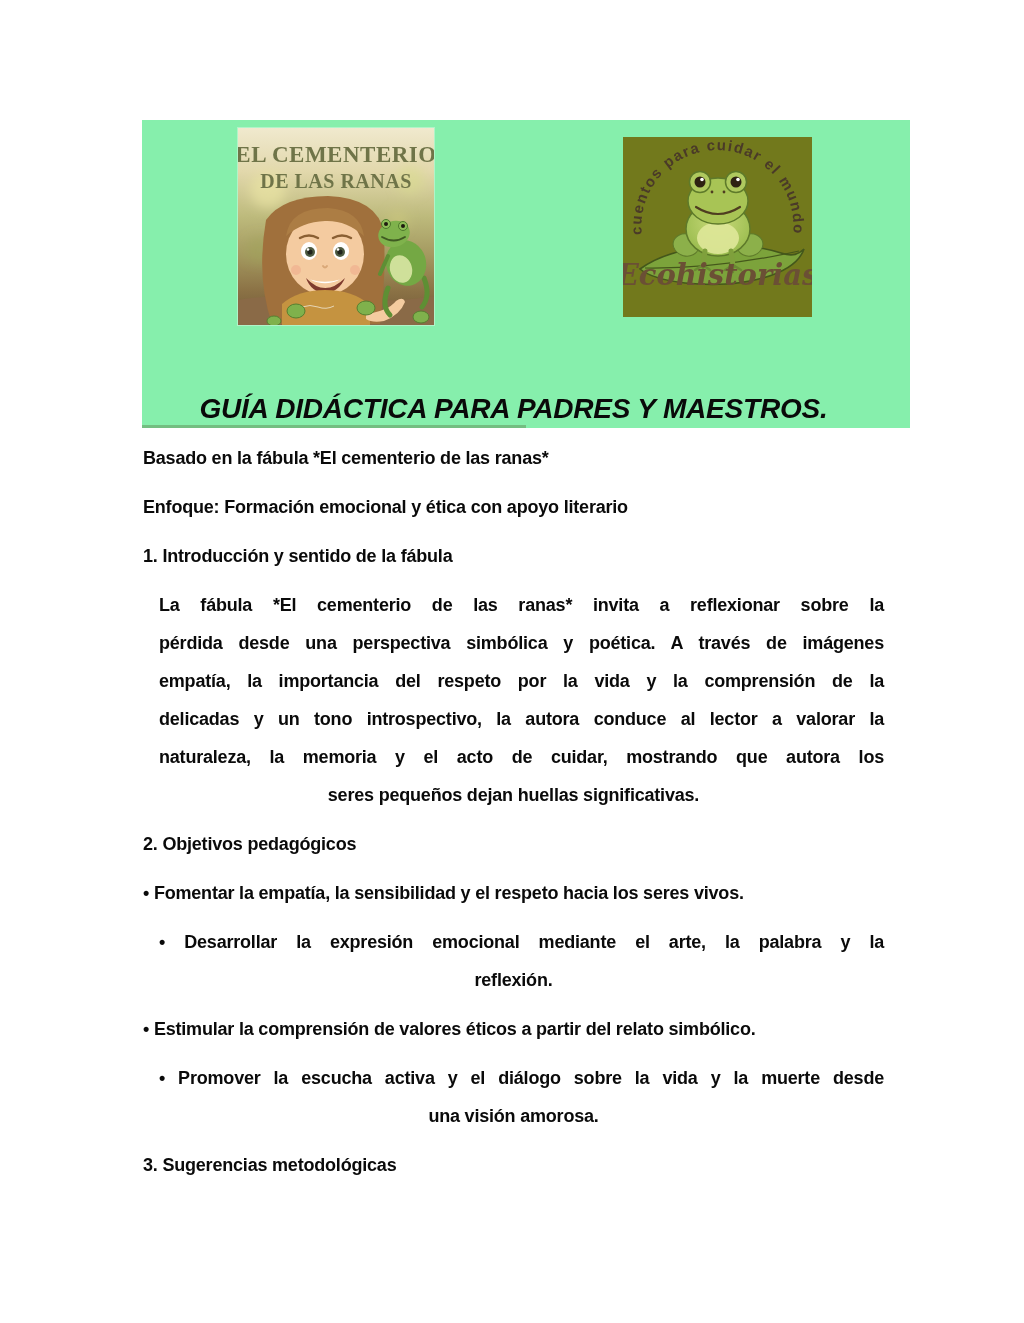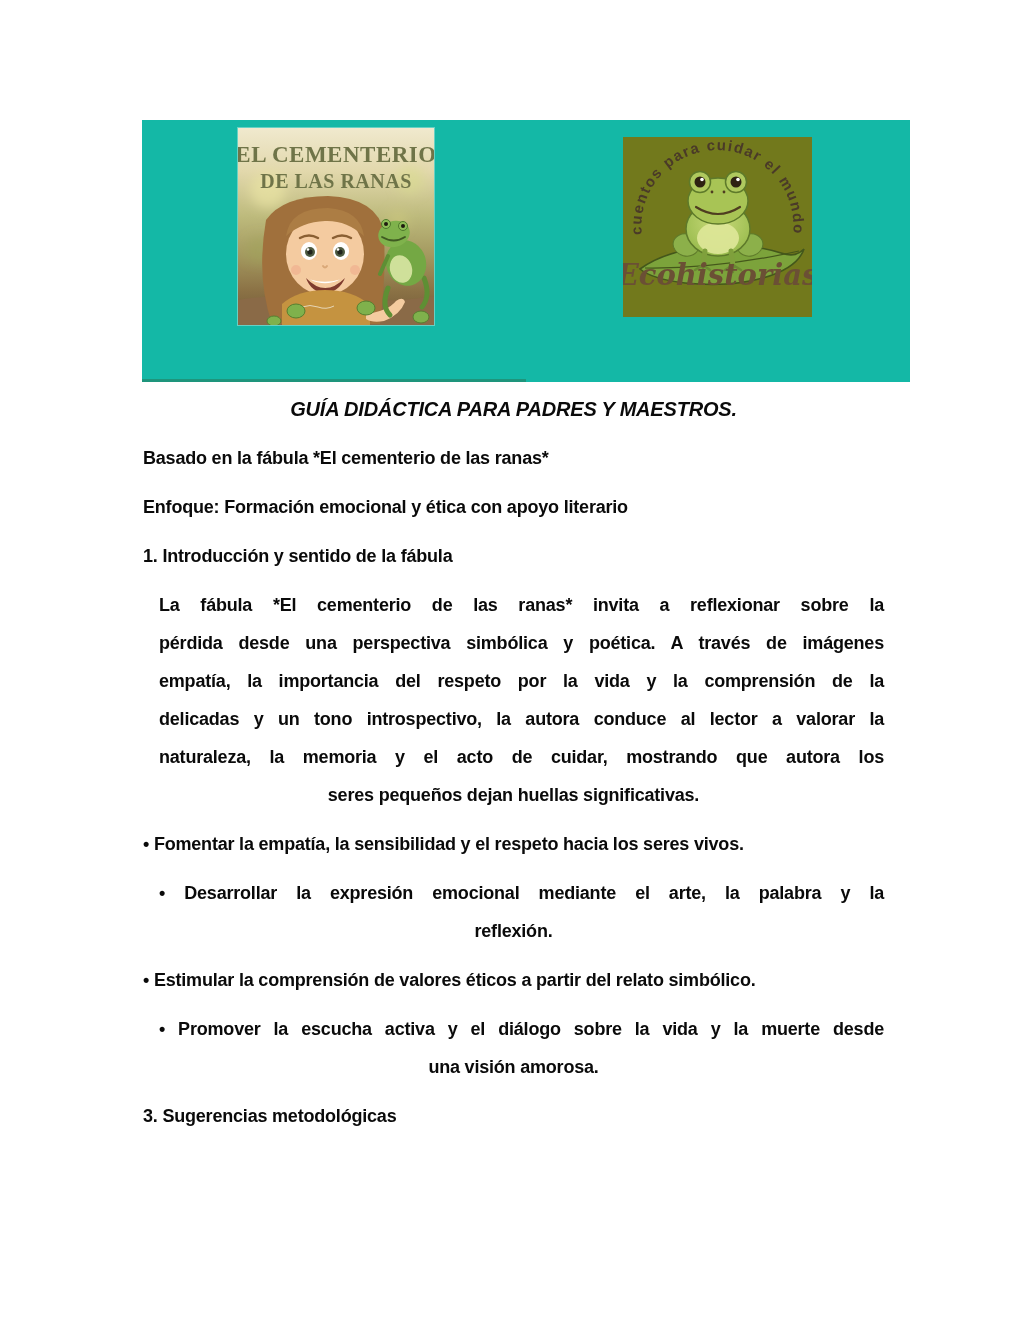--- a/index.html
+++ b/index.html
@@ -1,36 +1,36 @@
 <!DOCTYPE html>
 <html><head>
 <meta charset="utf-8">
 <style>
   html,body { margin:0; padding:0; background:#ffffff; }
   .page {
     position:relative; width:1024px; height:1323px; background:#ffffff;
     font-family:"Liberation Sans", sans-serif; overflow:hidden;
   }
   .banner {
-    position:absolute; left:142px; top:120px; width:768px; height:262px;
-    background:#14b8a6;
+    position:absolute; left:142px; top:120px; width:768px; height:308px;
+    background:#86efac;
   }
   .banner::after{
     content:""; position:absolute; left:0; bottom:0; width:50%; height:3px;
     background:rgba(60,45,0,0.25);
   }
   .cover-wrap { position:absolute; left:96px; top:8px; width:196px; height:197px;
     box-shadow:0 0 0 1px rgba(255,255,255,0.35); }
   .logo-wrap { position:absolute; left:481px; top:17px; width:189px; height:180px; }
   .content {
     position:absolute; left:143px; top:390px; width:741px;
     color:#0a0a0a; font-weight:bold; font-size:18px; letter-spacing:-0.2px;
   }
   .content p { margin:0 0 11px 0; line-height:38px; }
-  .doc-title { text-align:center; font-style:italic; font-size:20px; }
+  .doc-title { text-align:center; font-style:italic; font-size:28px; }
   .jline { text-align:justify; text-align-last:justify;margin-left:16px; }
   .lline { text-align:center; }
 </style>
 </head>
 <body>
 
 <div class="page">
 
   <div class="banner">
 
@@ -165,20 +165,21 @@
 
     <p>
       <span class="jline" style="display:block">La fábula *El cementerio de las ranas* invita a reflexionar sobre la</span>
       <span class="jline" style="display:block">pérdida desde una perspectiva simbólica y poética. A través de imágenes</span>
       <span class="jline" style="display:block">empatía, la importancia del respeto por la vida y la comprensión de la</span>
       <span class="jline" style="display:block">delicadas y un tono introspectivo, la autora conduce al lector a valorar la</span>
       <span class="jline" style="display:block">naturaleza, la memoria y el acto de cuidar, mostrando que autora los</span>
       <span class="lline" style="display:block">seres pequeños dejan huellas significativas.</span>
     </p>
 
+    <p>2. Objetivos pedagógicos</p>
 
     <p>• Fomentar la empatía, la sensibilidad y el respeto hacia los seres vivos.</p>
 
     <p>
       <span class="jline" style="display:block">• Desarrollar la expresión emocional mediante el arte, la palabra y la</span>
       <span class="lline" style="display:block">reflexión.</span>
     </p>
 
     <p>• Estimular la comprensión de valores éticos a partir del relato simbólico.</p>
 

